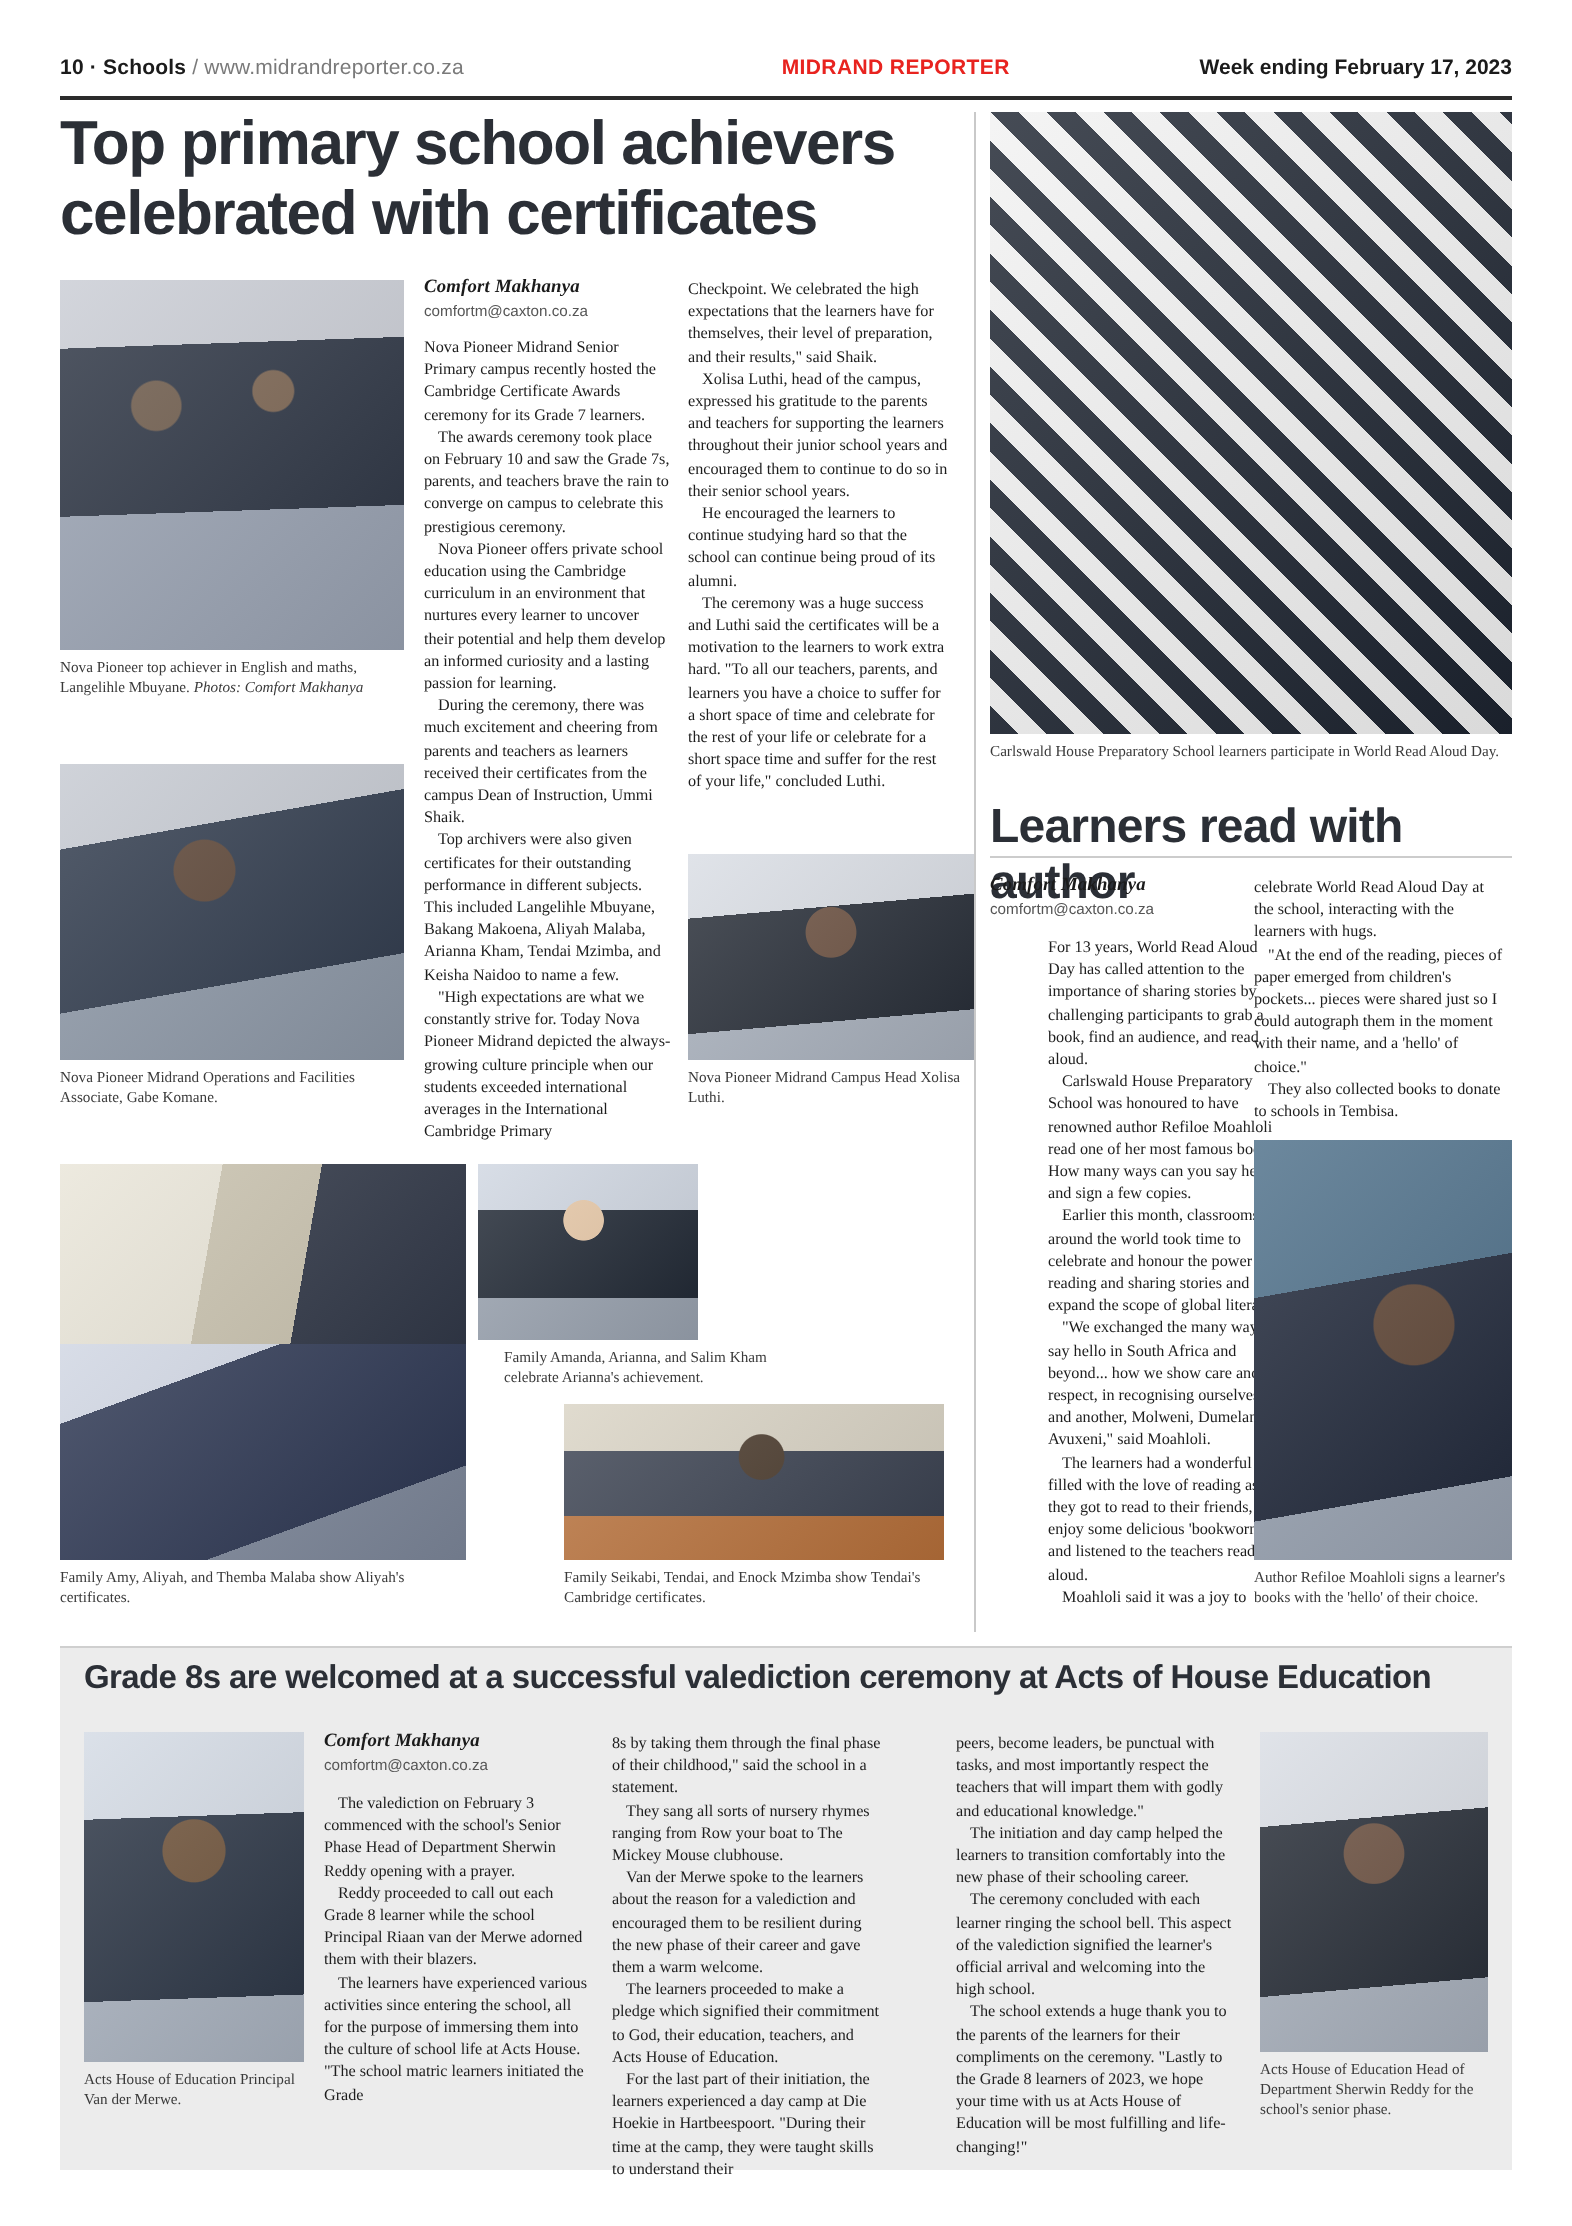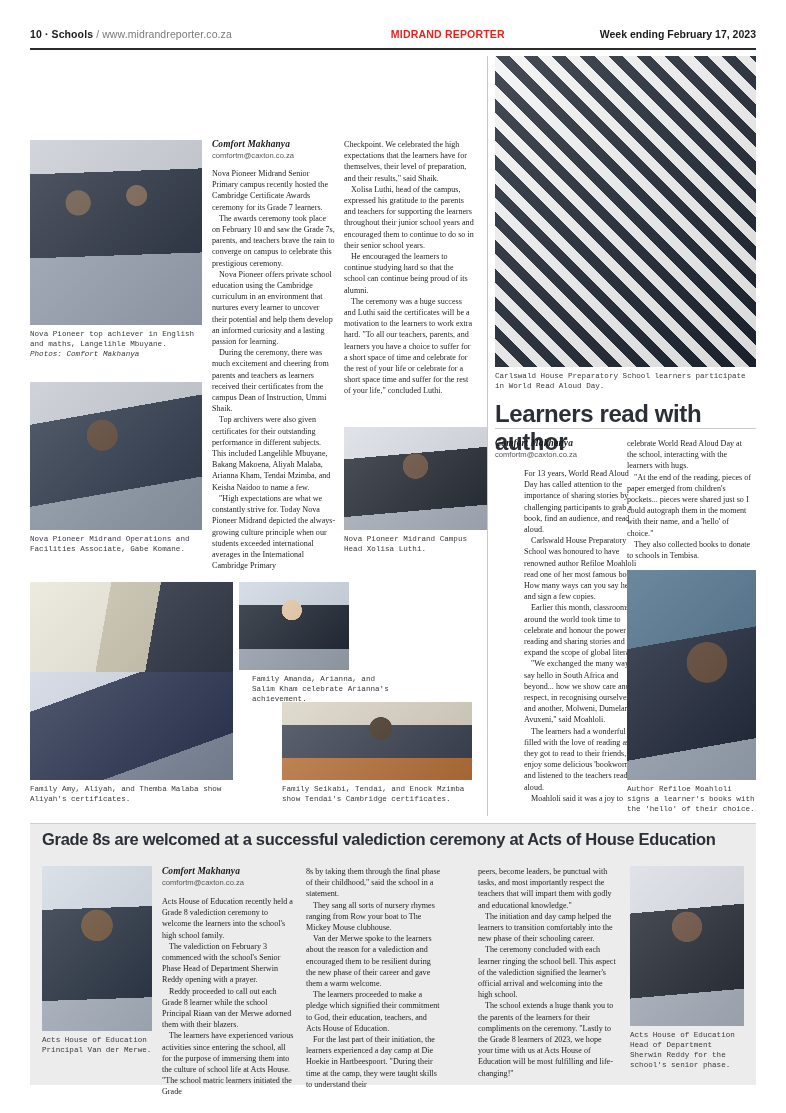--- a/index.html
+++ b/index.html
@@ -58,21 +58,21 @@
     position: absolute;
     font-family: "Liberation Serif", serif;
     font-size: 8.1px; line-height: 1.385; color: #1d1d1d;
     text-align: left;
   }
   .body-col p { text-indent: 7px; }
   .body-col p.first { text-indent: 0; }
 
   .caption {
     position: absolute;
-    font-family: Liberation Mono, monospace;
+    font-family: Liberation Serif, serif;
     font-size: 7.6px; line-height: 1.32; color: #3a3a3a;
   }
   .caption .credit { font-style: italic; }
 
   
   .photo { position: absolute; overflow: hidden; background: #b9bec6; }
   .photo::after {
     content: ""; position: absolute; inset: 0;
     background: linear-gradient(135deg, rgba(255,255,255,.18), rgba(0,0,0,.10));
   }
@@ -143,20 +143,21 @@
       <span>Schools</span>
       <span class="url"> / </span><span class="url">www.midrandreporter.co.za</span>
     </div>
     <div class="mh-center">MIDRAND REPORTER</div>
     <div class="mh-right">Week ending February 17,  2023</div>
   </div>
   <div class="mh-rule"></div>
 
   <div class="col-rule" style="left:487px; top:56px; height:760px;"></div>
 
+  <h1 class="headline-main">Top primary school achievers celebrated with certificates</h1>
 
   <div class="photo ph1" style="left:30px; top:140px; width:172px; height:185px;"></div>
   <div class="caption" style="left:30px; top:329px; width:172px;">
     <span>Nova Pioneer top achiever in English and maths, Langelihle Mbuyane.</span>
     <span class="credit">Photos: Comfort Makhanya</span>
   </div>
 
   <div class="photo ph2" style="left:30px; top:382px; width:172px; height:148px;"></div>
   <div class="caption" style="left:30px; top:534px; width:172px;">Nova Pioneer Midrand Operations and Facilities Associate, Gabe Komane.</div>
 
@@ -226,21 +227,20 @@
   <h2 class="banner-title">Grade 8s are welcomed at a successful valediction ceremony at Acts of House Education</h2>
 
   <div class="photo ph10" style="left:42px; top:866px; width:110px; height:165px;"></div>
   <div class="caption" style="left:42px; top:1035px; width:110px;">Acts House of Education Principal Van der Merwe.</div>
 
   <div style="position:absolute; left:162px; top:866px; width:130px;">
     <div class="byline-name">Comfort Makhanya</div>
     <div class="byline-mail">comfortm@caxton.co.za</div>
   </div>
   <div class="body-col" style="left:162px; top:896px; width:134px;">
-    <p class="first">Acts House of Education recently held a Grade 8 valediction ceremony to welcome the learners into the school's high school family.</p>
     <p>The valediction on February 3 commenced with the school's Senior Phase Head of Department Sherwin Reddy opening with a prayer.</p>
     <p>Reddy proceeded to call out each Grade 8 learner while the school Principal Riaan van der Merwe adorned them with their blazers.</p>
     <p>The learners have experienced various activities since entering the school, all for the purpose of immersing them into the culture of school life at Acts House. "The school matric learners initiated the Grade</p>
   </div>
 
   <div class="body-col" style="left:306px; top:866px; width:136px;">
     <p class="first">8s by taking them through the final phase of their childhood," said the school in a statement.</p>
     <p>They sang all sorts of nursery rhymes ranging from Row your boat to The Mickey Mouse clubhouse.</p>
     <p>Van der Merwe spoke to the learners about the reason for a valediction and encouraged them to be resilient during the new phase of their career and gave them a warm welcome.</p>
     <p>The learners proceeded to make a pledge which signified their commitment to God, their education, teachers, and Acts House of Education.</p>

